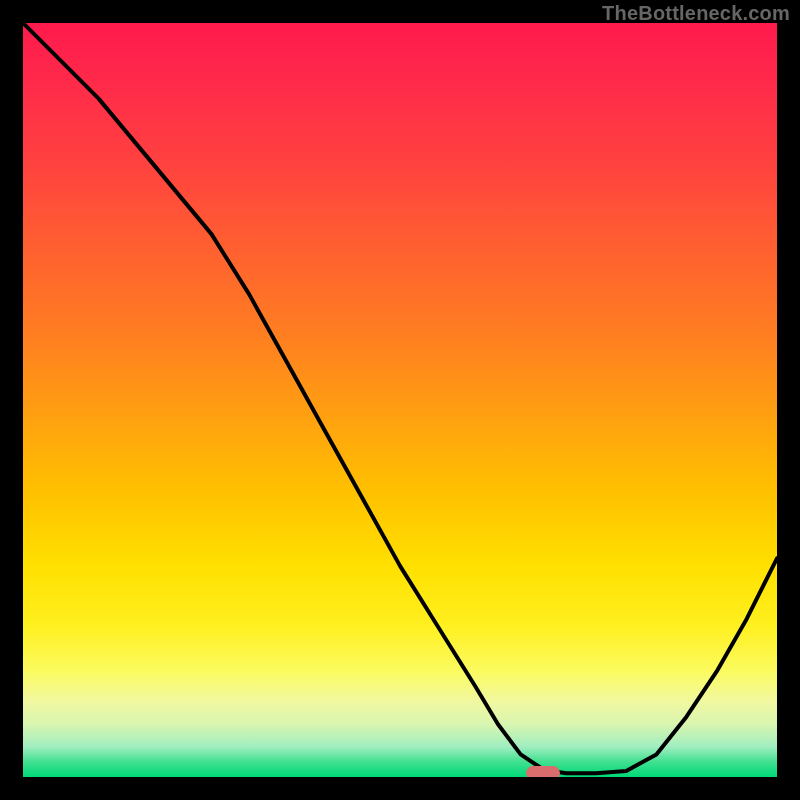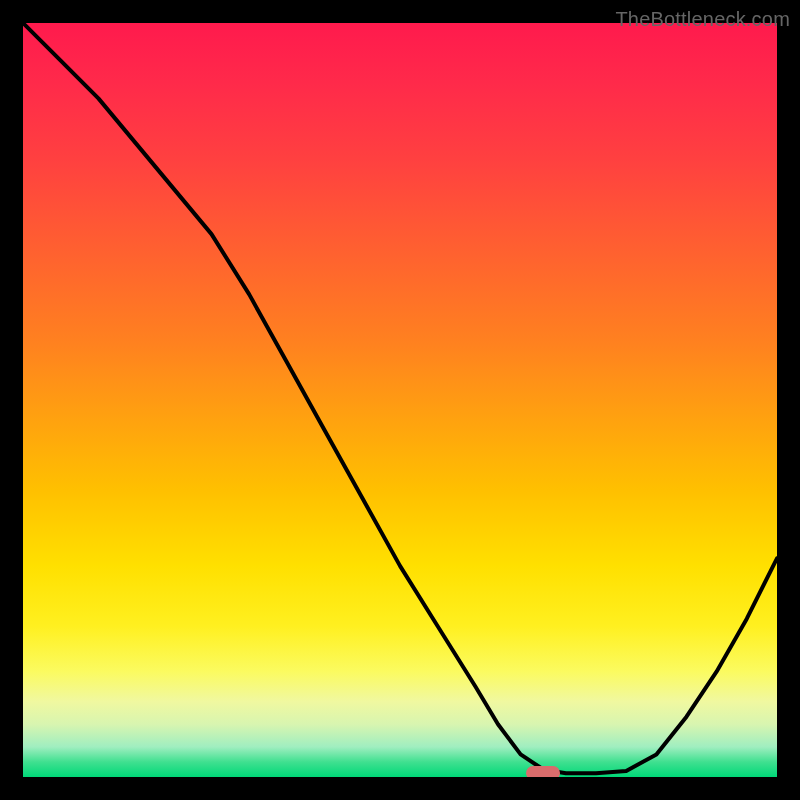--- a/index.html
+++ b/index.html
@@ -57,25 +57,25 @@
     width: 754px;
     height: 754px;
   }
   .marker {
     position: absolute;
     background: #d96c6c;
     border-radius: 999px;
   }
   .watermark {
     position: absolute;
-    top: 8px;
+    top: 2px;
     right: 10px;
     font-family: Arial, Helvetica, sans-serif;
     font-size: 20px;
-    font-weight: 400;
+    font-weight: 700;
     color: #666666;
     letter-spacing: 0.2px;
   }
 </style>
 </head>
 <body>
 
 <div class="frame">
   <div class="plot">
     <div class="gradient"></div>

